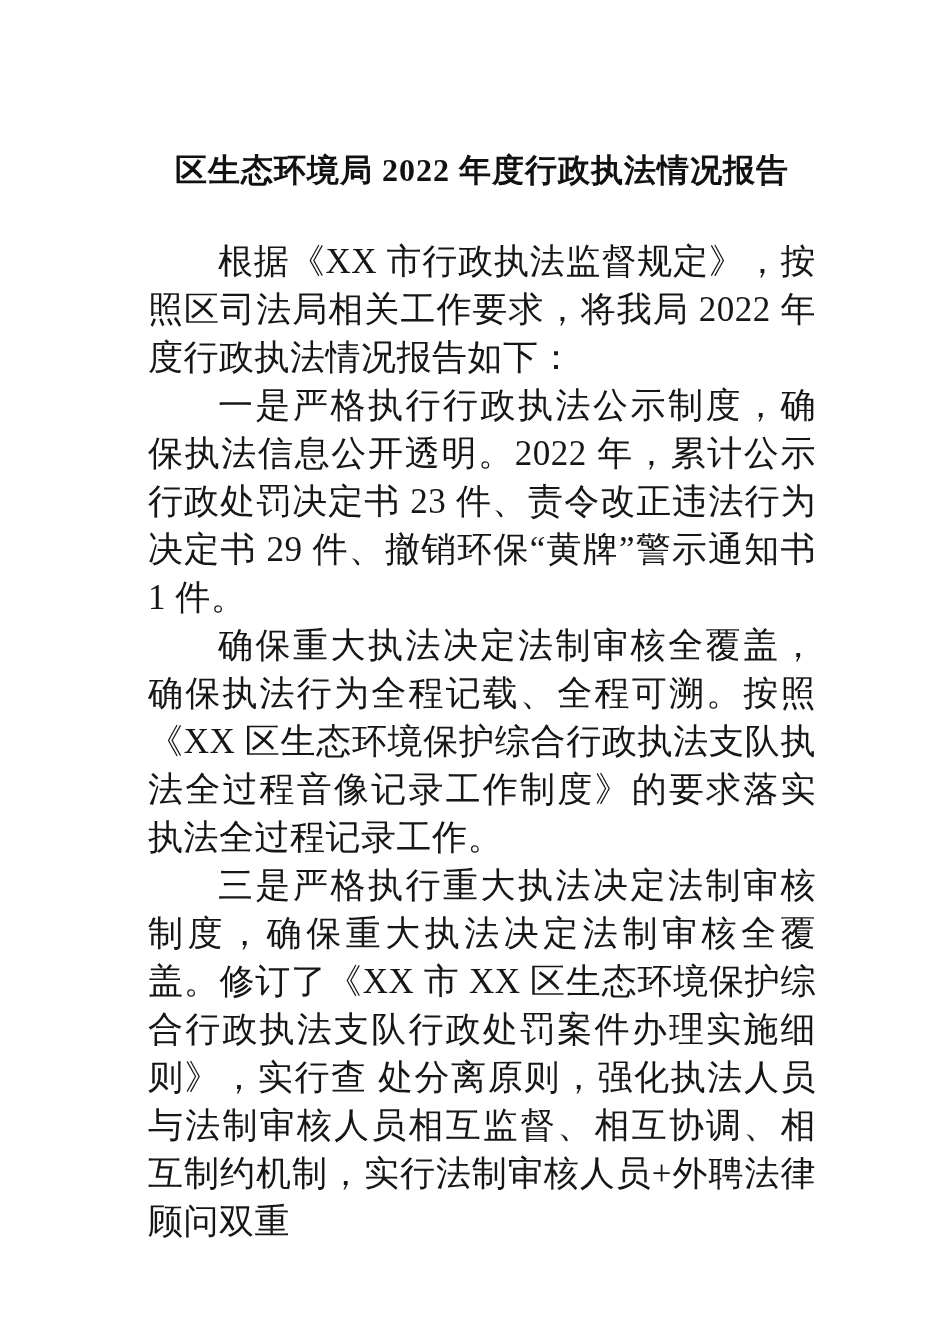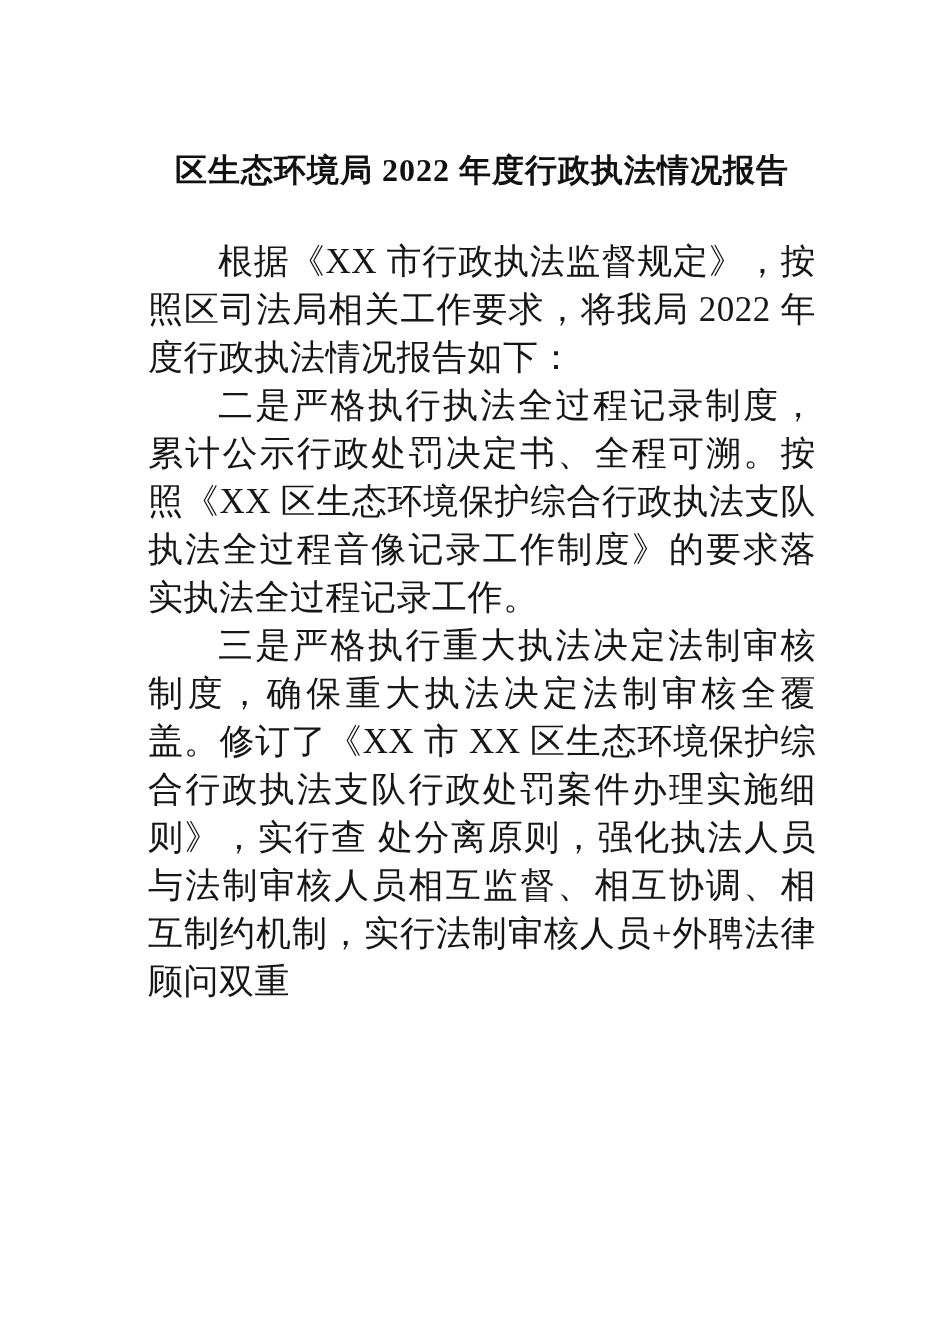--- a/index.html
+++ b/index.html
@@ -40,16 +40,17 @@
   }
 </style>
 </head>
 <body>
 
 <div class="page">
   <h1 class="doc-title">区生态环境局 2022 年度行政执法情况报告</h1>
 
   <div class="doc-body">
     <p>根据《XX 市行政执法监督规定》，按照区司法局相关工作要求，将我局 2022 年度行政执法情况报告如下：</p>
-    <p>二是严格执行执法全过程记录制度，累计公示行政处罚决定书、全程可溯。按照《XX 区生态环境保护综合行政执法支队执法全过程音像记录工作制度》的要求落实执法全过程记录工作。</p>
+    <p>一是严格执行行政执法公示制度，确保执法信息公开透明。2022 年，累计公示行政处罚决定书 23 件、责令改正违法行为决定书 29 件、撤销环保“黄牌”警示通知书 1 件。</p>
+    <p>确保重大执法决定法制审核全覆盖，确保执法行为全程记载、全程可溯。按照《XX 区生态环境保护综合行政执法支队执法全过程音像记录工作制度》的要求落实执法全过程记录工作。</p>
     <p>三是严格执行重大执法决定法制审核制度，确保重大执法决定法制审核全覆盖。修订了《XX 市 XX 区生态环境保护综合行政执法支队行政处罚案件办理实施细则》，实行查 处分离原则，强化执法人员与法制审核人员相互监督、相互协调、相互制约机制，实行法制审核人员+外聘法律顾问双重</p>
   </div>
 </div>
 
 </body></html>

